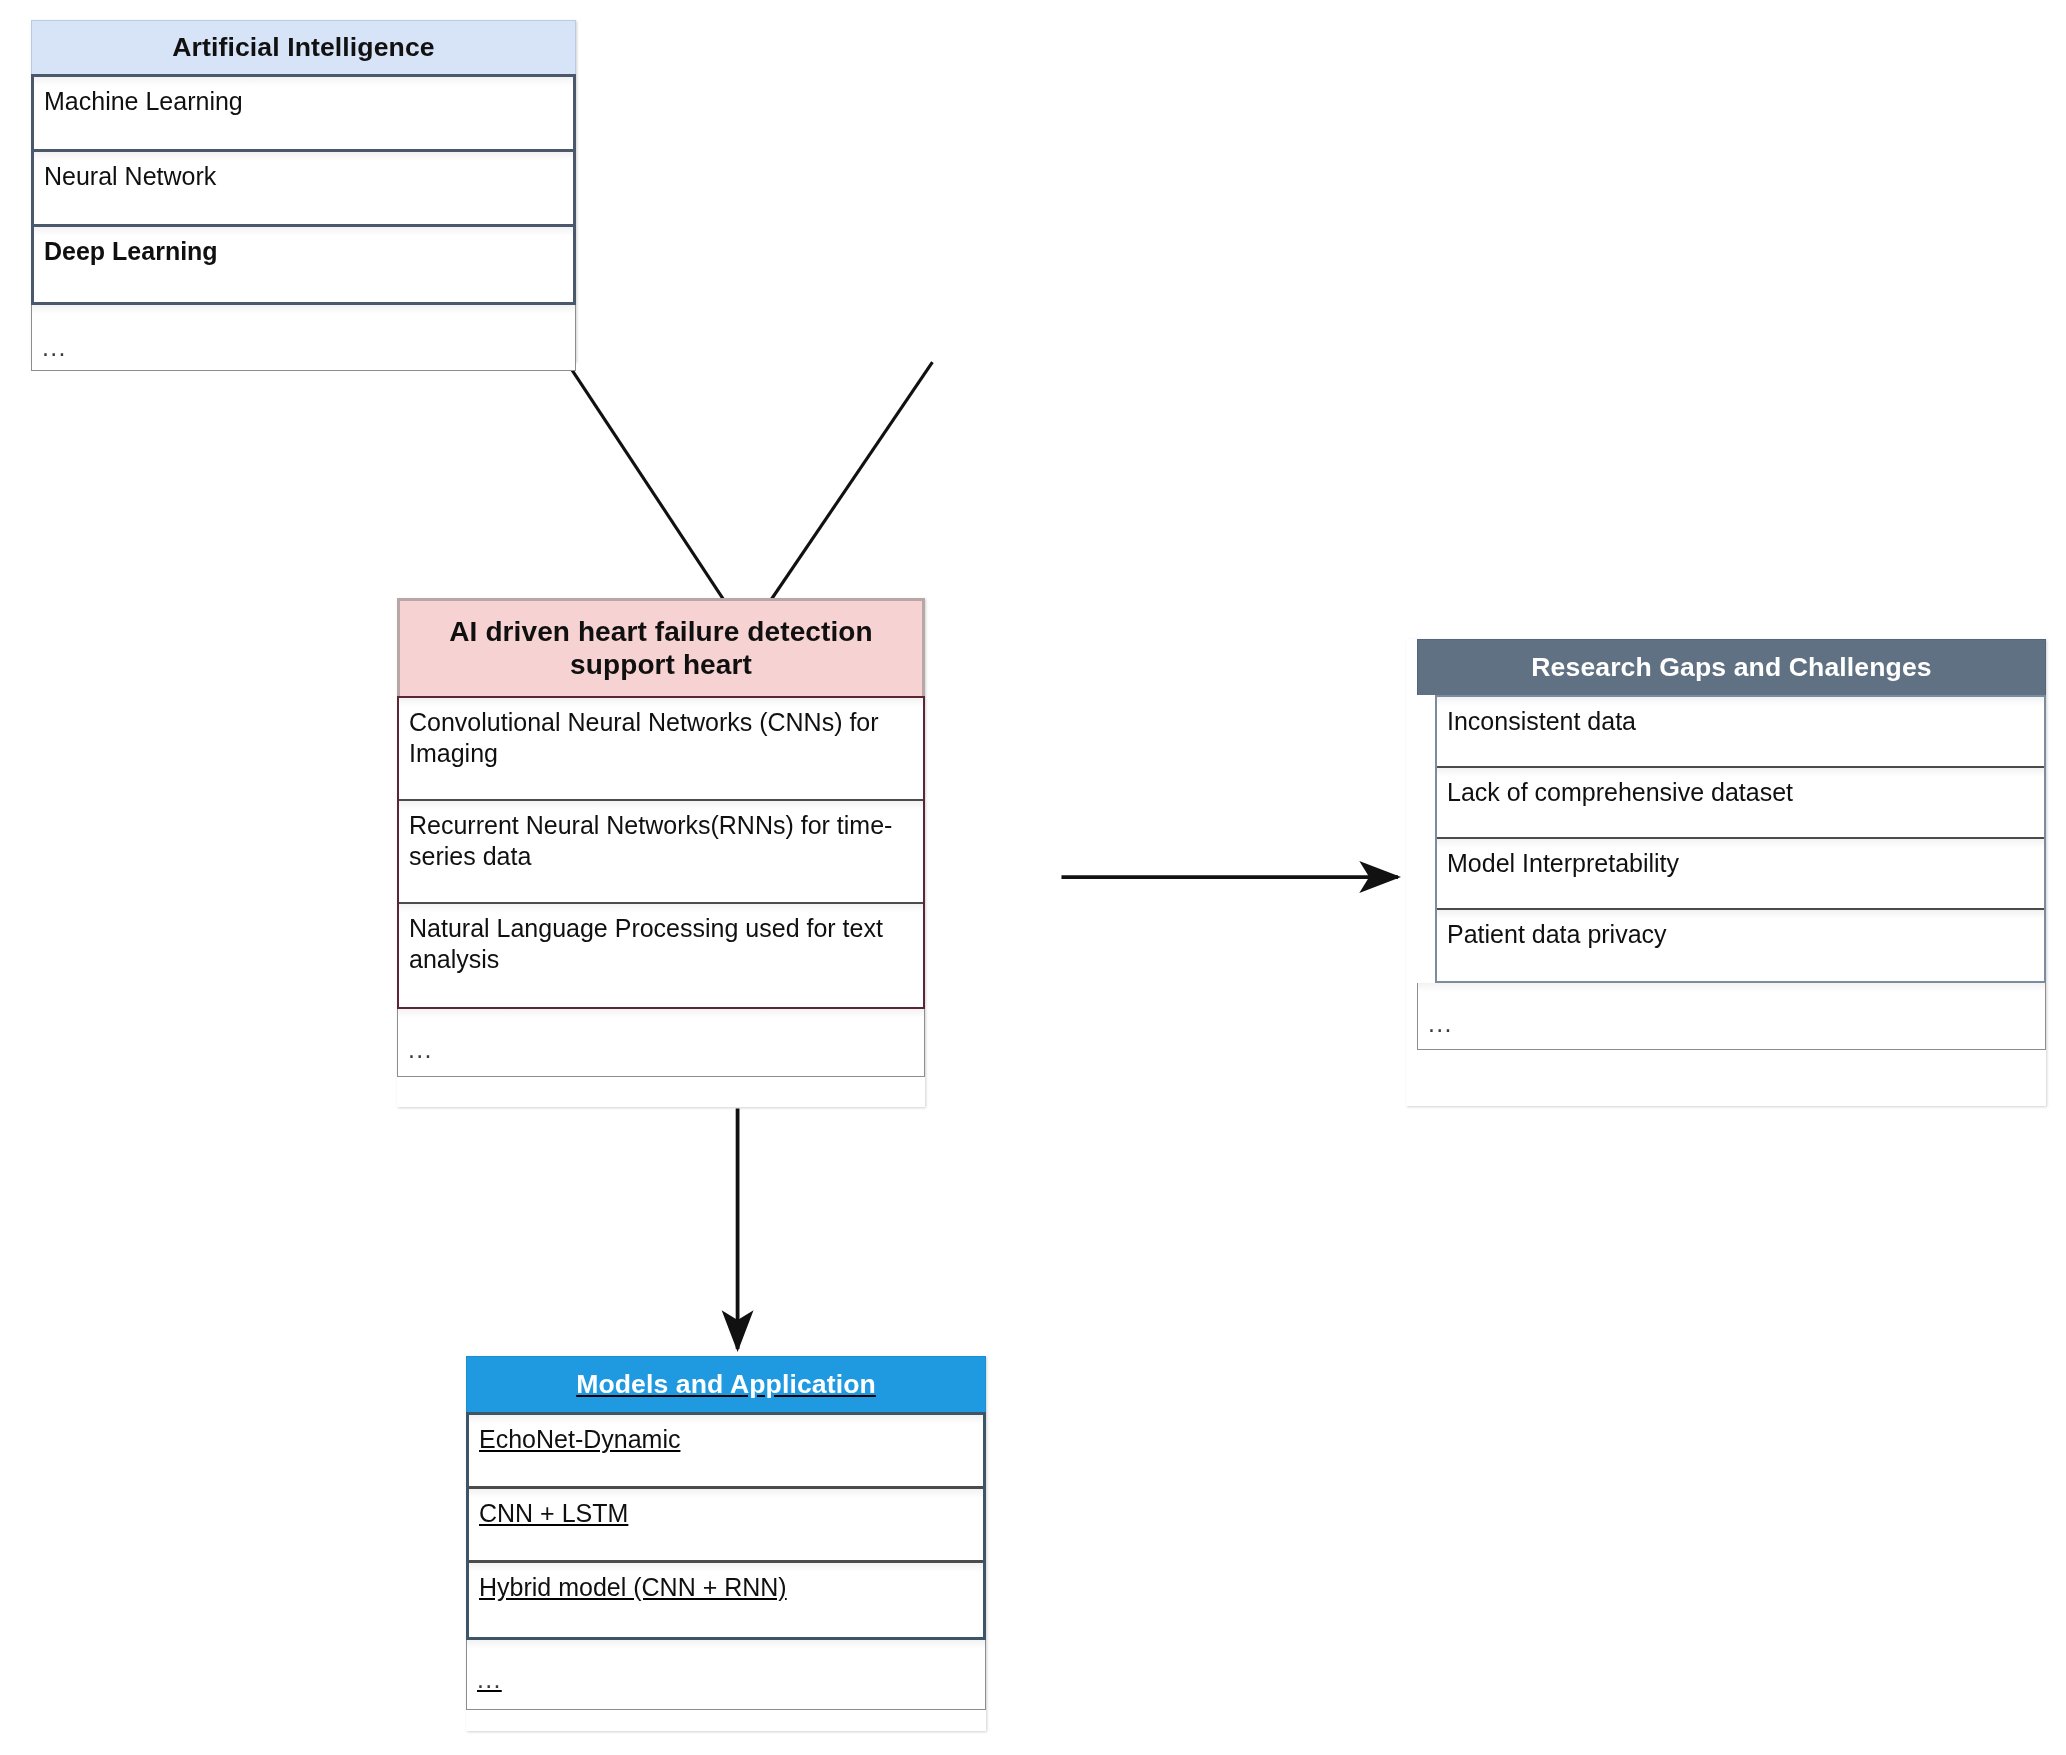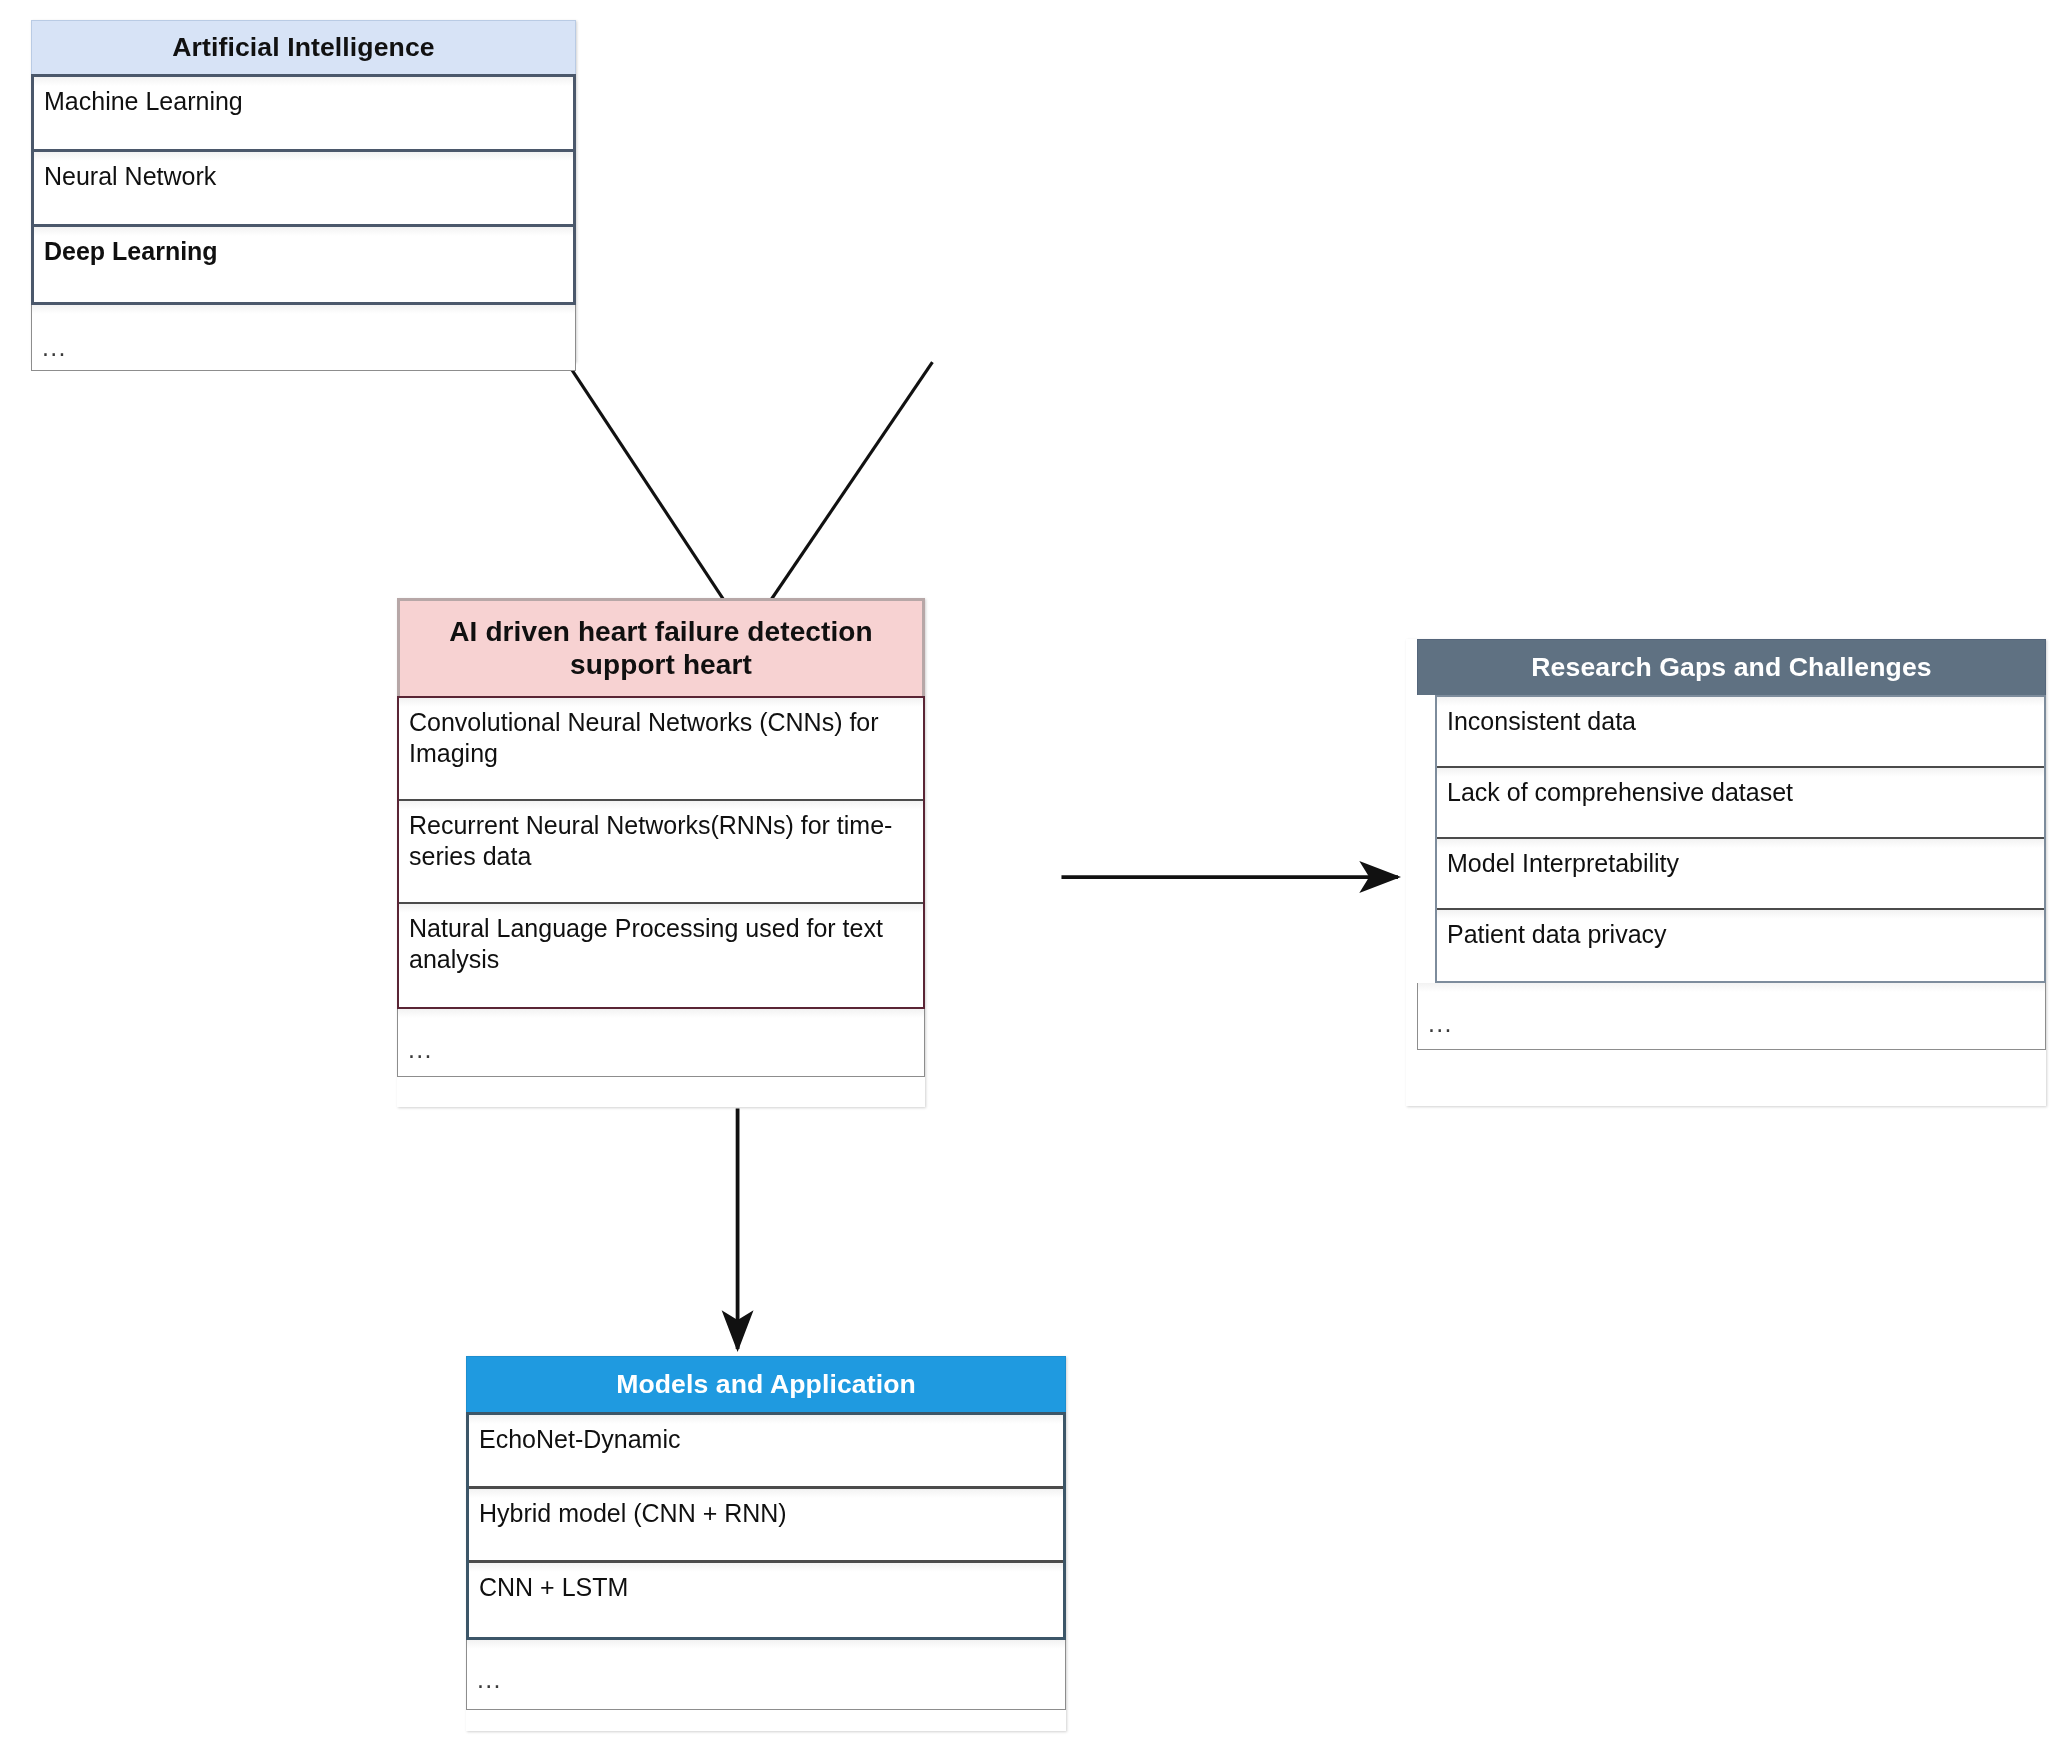--- a/index.html
+++ b/index.html
@@ -155,22 +155,23 @@
   #node-gaps .group-a .row:last-child { border-bottom: none; }
   #node-gaps .row-ellipsis {
     height: 67px;
     border: 1.9px solid #8d8d8d;
     border-top: none;
     padding-top: 25px;
   }
 
   
   #node-models {
-    left: 466px; top: 1356px; width: 600px; height: 375px;
-    box-shadow: 1.3px 1.3px 2.5px rgba(0,0,0,0.18);
+    left: 466px; top: 1356px; width: 520px; height: 375px;
+    box-shadow: 1.3px 1.3px 2.5px rgba(0,0,0,0.18);
+    text-decoration: underline;
   }
   #node-models .node-header {
     height: 56px;
     background: #1f9ae0;
     color: #ffffff;
     border: 1.3px solid #1d8ecf;
     border-bottom: none;
   }
   #node-models .group-a {
     border: 3.2px solid #3c5668;
@@ -246,20 +247,20 @@
       <div class="row">Model Interpretability</div>
       <div class="row">Patient data privacy</div>
     </div>
     <div class="row row-ellipsis">...</div>
   </div>
 
   <div class="node" id="node-models">
     <div class="node-header">Models and Application</div>
     <div class="group-a">
       <div class="row">EchoNet-Dynamic</div>
+      <div class="row">CNN + LSTM</div>
       <div class="row">Hybrid model (CNN + RNN)</div>
-      <div class="row">CNN + LSTM</div>
     </div>
     <div class="row row-ellipsis">...</div>
   </div>
 
 </div>
 
 
 </body></html>

